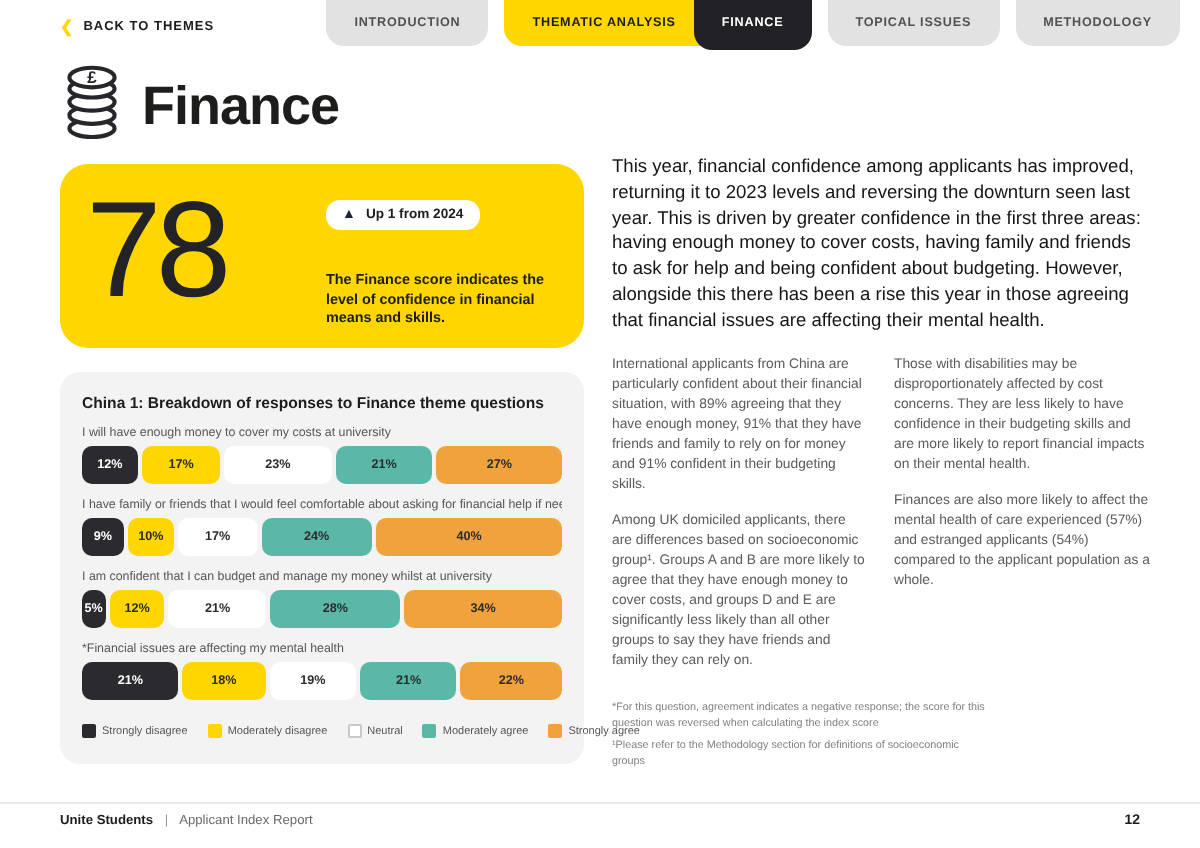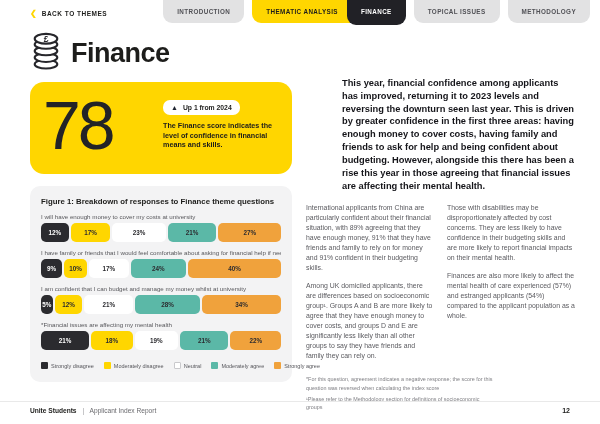--- a/index.html
+++ b/index.html
@@ -25,33 +25,33 @@
 
   .title-row { display:flex; align-items:center; gap:9px; height:42px; }
   .title-row h1 { font-size:27px; font-weight:bold; color:#1d1d1b; letter-spacing:-0.5px; }
 
   .score-card { background:#ffd600; border-radius:14px; margin-top:8px; height:92px; padding:8px 13px 10px; display:flex; gap:8px; }
   .score { font-size:68px; line-height:1.05; font-weight:400; color:#232327; letter-spacing:-3px; width:112px; flex:none; }
   .score-right { flex:1; padding-top:6px; }
   .change-pill { background:#fff; border-radius:7px; padding:4px 8px; display:inline-flex; align-items:center; gap:5px; }
   .change-pill .tri { font-size:7px; color:#1f2430; line-height:1; }
   .change-pill .change-label { font-size:6.8px; font-weight:bold; color:#1d1d1b; }
-  .score-desc { margin-top:6px; font-size:7.2px; font-weight:bold; color:#1d1d1b; line-height:1.35; }
+  .score-desc { margin-top:20px; font-size:7.2px; font-weight:bold; color:#1d1d1b; line-height:1.35; }
 
   .figure-card { background:#f3f3f4; border-radius:10px; margin-top:12px; height:196px; padding:11px 11px; }
   .figure-title { font-size:7.8px; font-weight:bold; color:#1d1d1b; }
   .q-label { font-size:6.2px; color:#57575b; margin:7px 0 3px; white-space:nowrap; overflow:hidden; }
   .q-bar { display:flex; gap:2px; height:19px; }
   .seg { border-radius:5px; display:flex; align-items:center; justify-content:center; font-size:6.3px; font-weight:bold; overflow:hidden; }
   .legend { display:flex; gap:10px; margin-top:12px; align-items:center; }
   .legend-item { display:flex; align-items:center; }
   .legend-swatch { width:7px; height:7px; border-radius:1px; display:inline-block; flex:none; }
   .legend-label { font-size:5.5px; color:#55555a; margin-left:3px; white-space:nowrap; }
 
-  .intro { font-size:9.3px; font-weight:bold; color:#15151a; line-height:1.38;margin-left:36px; }
+  .intro { font-size:9.3px; font-weight:normal; color:#15151a; line-height:1.38; }
   .text-cols { display:flex; gap:13px; margin-top:11px; }
   .tcol { flex:1; }
   .tcol p { font-size:6.9px; color:#5a5a5f; line-height:1.45; margin-bottom:8px; }
   .footnotes { margin-top:6px; }
   .footnotes p { font-size:5.4px; color:#808085; line-height:1.5; margin-bottom:3px; max-width:190px; }
 
   
   .footer { position:absolute; bottom:0; left:0; right:0; border-top:1px solid #e9e9e9;
             padding:5px 30px 10px; display:flex; justify-content:space-between; align-items:center; }
   .footer-left { font-size:6.6px; }
@@ -103,21 +103,21 @@
         <div class="score-right">
           <div class="change-pill">
             <span class="tri">▲</span>
             <span class="change-label">Up 1 from 2024</span>
           </div>
           <div class="score-desc">The Finance score indicates the level of confidence in financial means and skills.</div>
         </div>
       </div>
 
       <div class="figure-card">
-        <div class="figure-title">Figure 1: Breakdown of responses to Finance theme questions</div>
+        <div class="figure-title">China 1: Breakdown of responses to Finance theme questions</div>
         <div id="chart-rows">
             <div class="q-label">I will have enough money to cover my costs at university</div>
             <div class="q-bar">
               <div class="seg" style="flex: 12 1 0px; background: rgb(43, 43, 47); color: rgb(255, 255, 255);">12%</div>
               <div class="seg" style="flex: 17 1 0px; background: rgb(255, 214, 0); color: rgb(43, 43, 47);">17%</div>
               <div class="seg" style="flex: 23 1 0px; background: rgb(255, 255, 255); color: rgb(43, 43, 47);">23%</div>
               <div class="seg" style="flex: 21 1 0px; background: rgb(91, 184, 167); color: rgb(43, 43, 47);">21%</div>
               <div class="seg" style="flex: 27 1 0px; background: rgb(240, 162, 60); color: rgb(43, 43, 47);">27%</div>
             </div>
             <div class="q-label">I have family or friends that I would feel comfortable about asking for financial help if needed</div>

